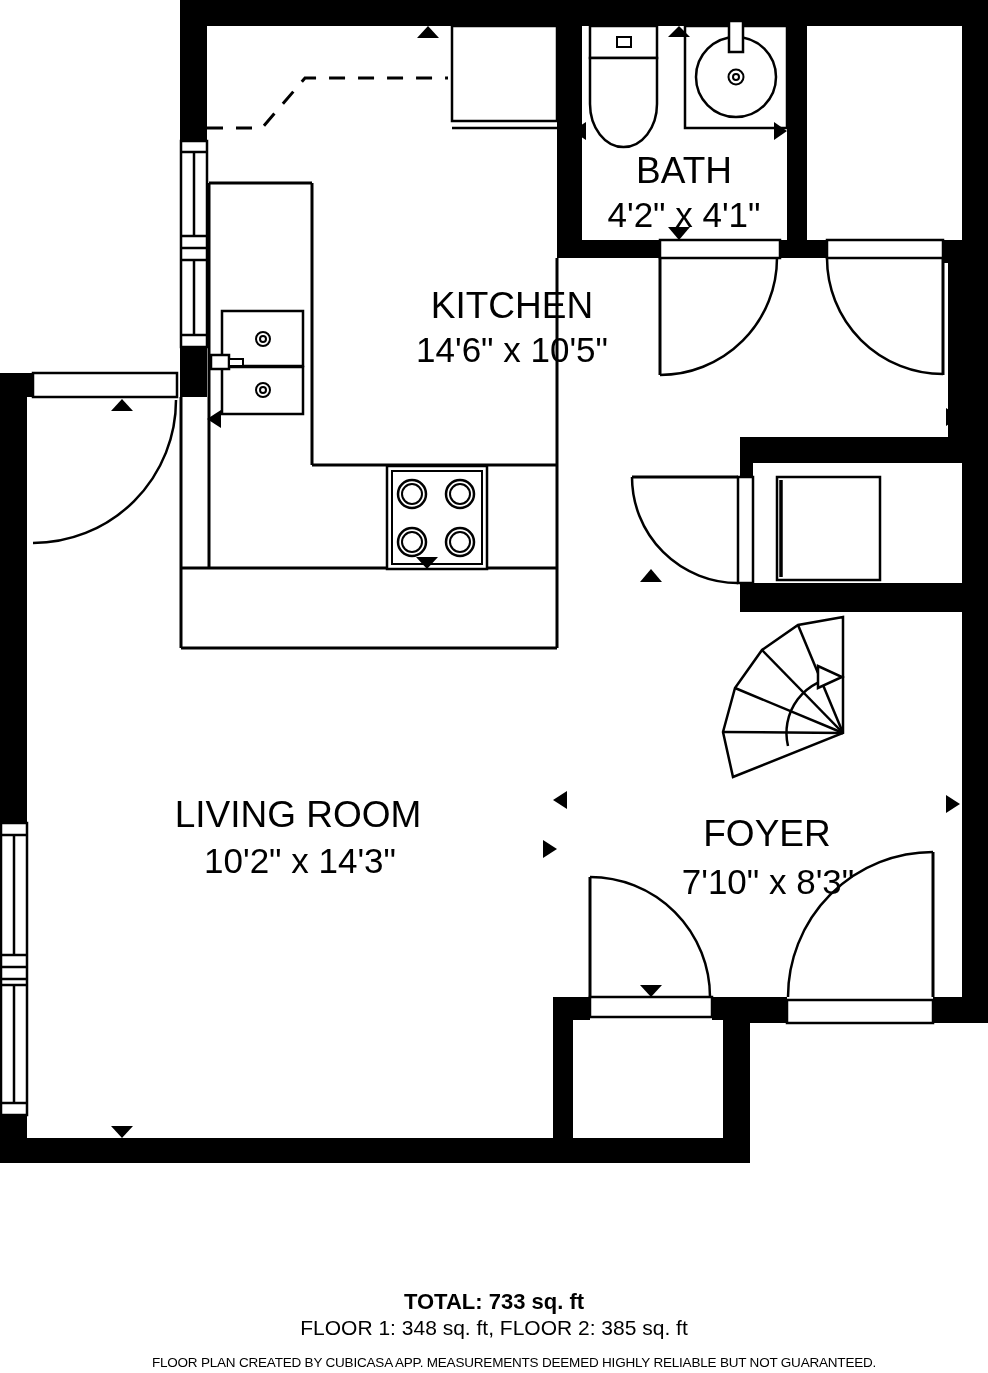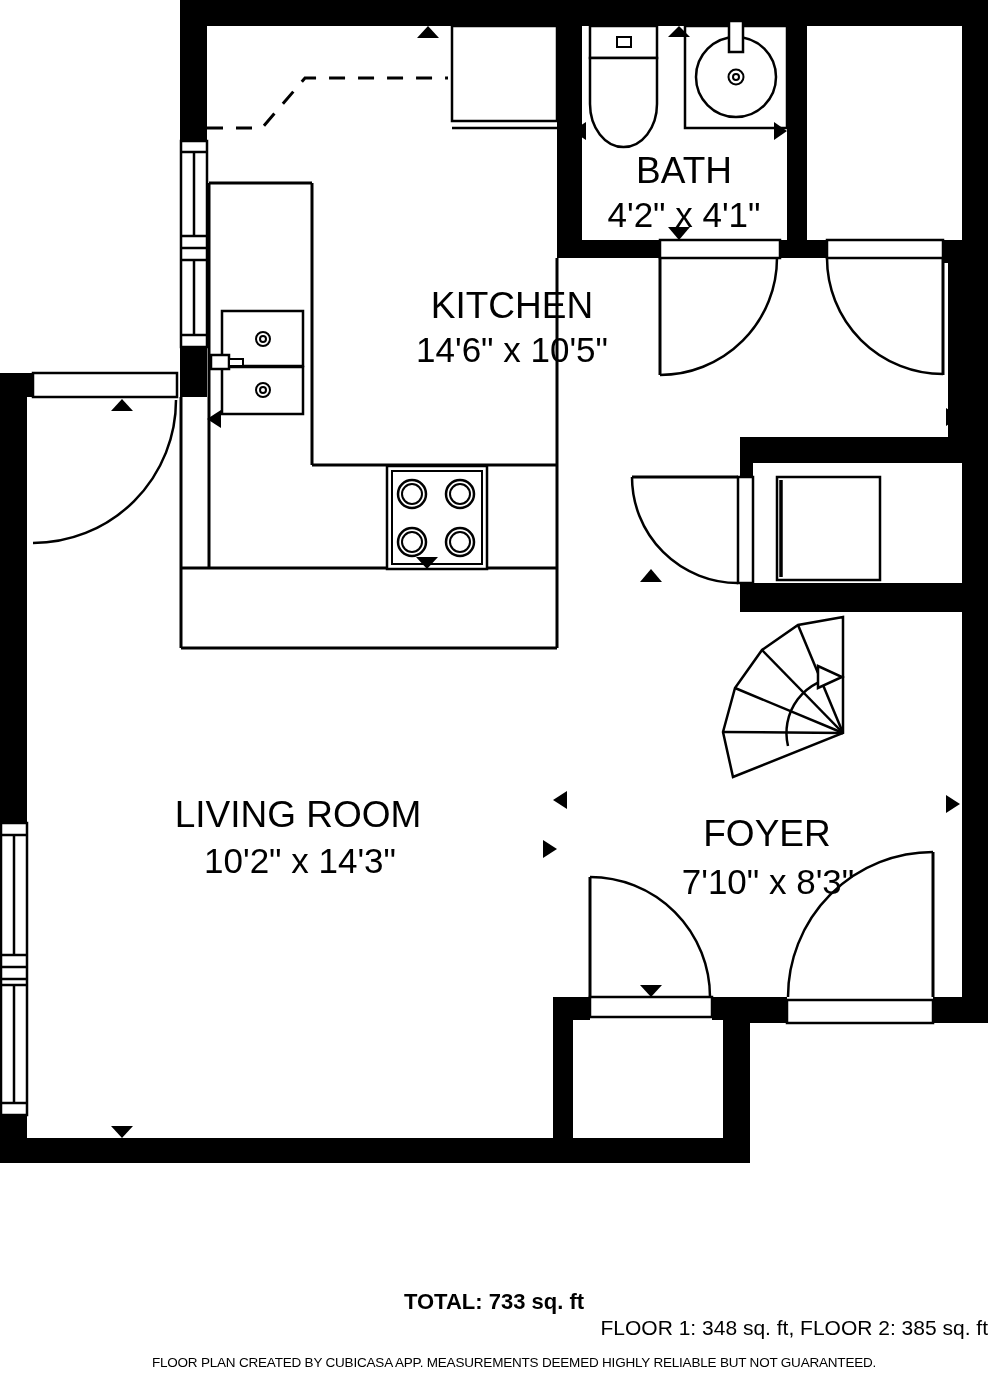--- a/index.html
+++ b/index.html
@@ -3,21 +3,21 @@
 <meta charset="utf-8">
 <style>
   html,body{margin:0;padding:0;background:#ffffff;}
   body{width:988px;height:1373px;position:relative;font-family:"Liberation Sans",sans-serif;}
   #plan{position:absolute;left:0;top:0;}
   svg text{fill:#000000;}
   .room-name{font-size:37px;}
   .room-dims{font-size:35px;}
   #footer{position:absolute;left:0;top:1288px;width:988px;text-align:center;color:#000;}
   #footer .total{font-size:22px;font-weight:bold;line-height:27px;}
-  #footer .floors{font-size:21px;line-height:26px;text-align:right;}
+  #footer .floors{font-size:21px;line-height:26px;}
   #footer .disclaimer{font-size:13.5px;line-height:16px;margin-top:14px;letter-spacing:-0.2px;margin-left:40px;}
 </style>
 </head>
 <body>
 
 <svg id="plan" width="988" height="1373" viewBox="0 0 988 1373" xmlns="http://www.w3.org/2000/svg">
 
   <g fill="#000000">
     <rect x="180" y="0" width="808" height="26"></rect>
     <rect x="180" y="26" width="27" height="115"></rect>

